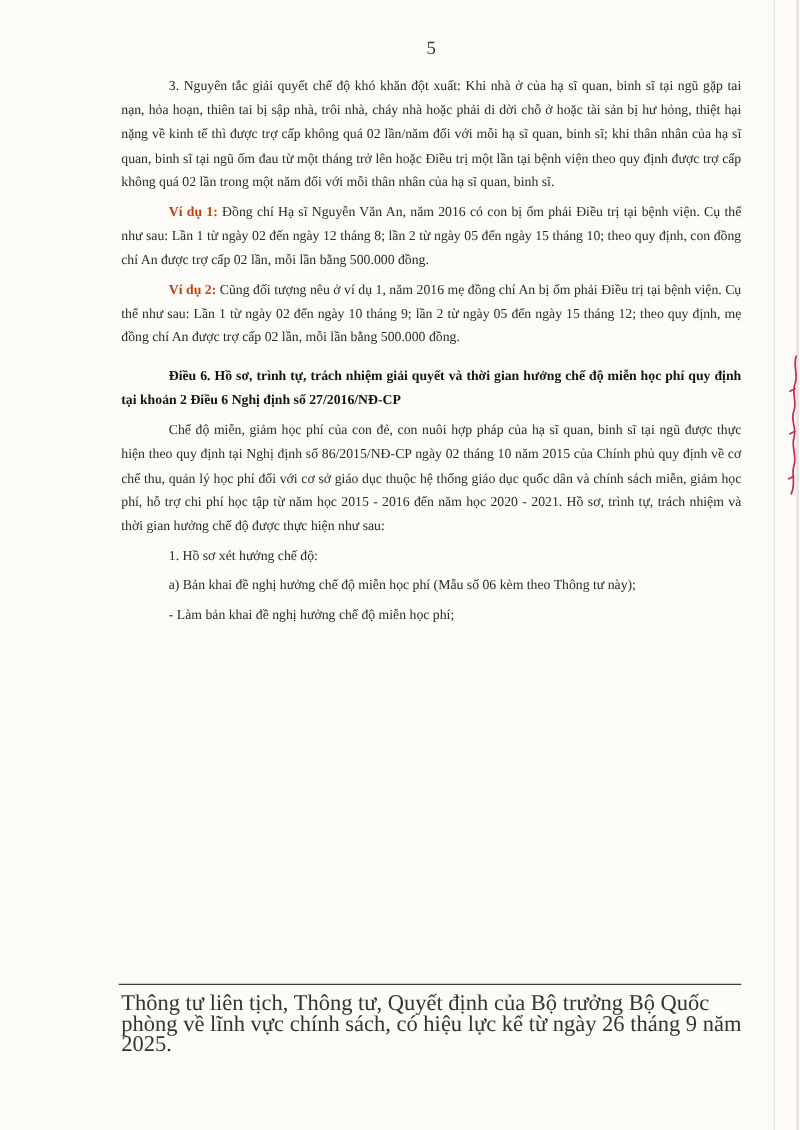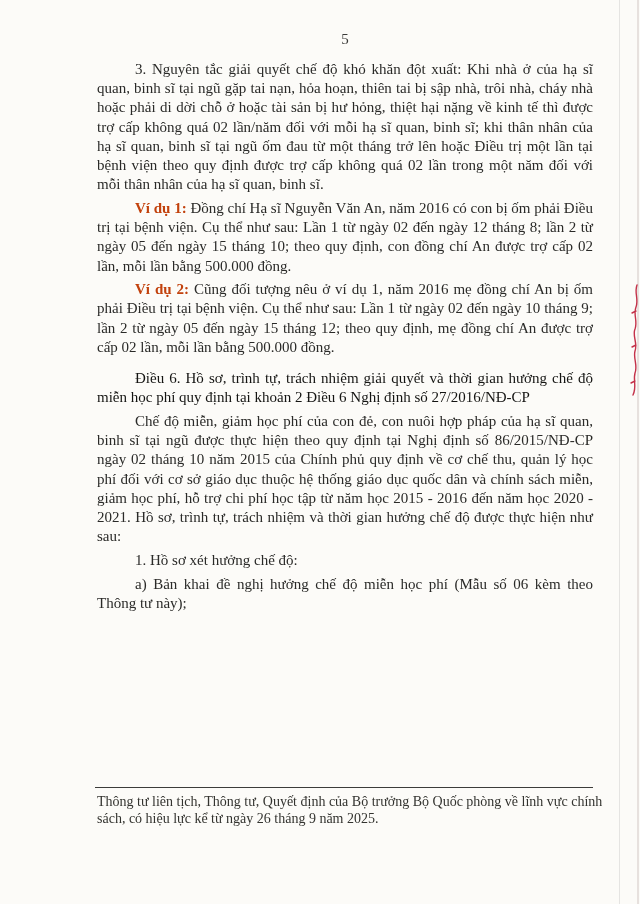--- a/index.html
+++ b/index.html
@@ -19,48 +19,48 @@
     width: 496px;
     text-align: center;
     font-size: 15px;
     color: #3a3a38;
   }
   .content {
     position: absolute;
     left: 97px;
     top: 60px;
     width: 496px;
-    font-size: 15px;
+    font-size: 11px;
     line-height: 19.2px;
     text-align: justify;
   }
   .content p {
     margin: 0 0 4.5px 0;
     text-indent: 38px;
   }
   .content p.heading {
-    font-weight: normal;
+    font-weight: bold;
     color: #141412;
     margin-top: 12px;
   }
   .content b { color: #c2410c; }
   .footnote-rule {
     position: absolute;
     left: 95px;
     top: 787px;
     width: 498px;
     height: 0;
     border-top: 1.5px solid #3c3c3a;
   }
   .footer-text {
     position: absolute;
     left: 97px;
     top: 794px;
     width: 506px;
-    font-size: 14px;
+    font-size: 18px;
     line-height: 16.5px;
     color: #33332f;
   }
   .scan-line-inner {
     position: absolute;
     left: 619px;
     top: 0;
     width: 1px;
     height: 904px;
     background: rgba(110, 110, 110, 0.16);
@@ -95,20 +95,21 @@
 
     <p class="body"><b>Ví dụ 2:</b><span> Cũng đối tượng nêu ở ví dụ 1, năm 2016 mẹ đồng chí An bị ốm phải Điều trị tại bệnh viện. Cụ thể như sau: Lần 1 từ ngày 02 đến ngày 10 tháng 9; lần 2 từ ngày 05 đến ngày 15 tháng 12; theo quy định, mẹ đồng chí An được trợ cấp 02 lần, mỗi lần bằng 500.000 đồng.</span></p>
 
 
     <p class="heading">Điều 6. Hồ sơ, trình tự, trách nhiệm giải quyết và thời gian hưởng chế độ miễn học phí quy định tại khoản 2 Điều 6 Nghị định số 27/2016/NĐ-CP</p>
 
     <p class="body">Chế độ miễn, giảm học phí của con đẻ, con nuôi hợp pháp của hạ sĩ quan, binh sĩ tại ngũ được thực hiện theo quy định tại Nghị định số 86/2015/NĐ-CP ngày 02 tháng 10 năm 2015 của Chính phủ quy định về cơ chế thu, quản lý học phí đối với cơ sở giáo dục thuộc hệ thống giáo dục quốc dân và chính sách miễn, giảm học phí, hỗ trợ chi phí học tập từ năm học 2015 - 2016 đến năm học 2020 - 2021. Hồ sơ, trình tự, trách nhiệm và thời gian hưởng chế độ được thực hiện như sau:</p>
 
     <p class="body">1. Hồ sơ xét hưởng chế độ:</p>
     <p class="body">a) Bản khai đề nghị hưởng chế độ miễn học phí (Mẫu số 06 kèm theo Thông tư này);</p>
+    <p class="body">- Làm bản khai đề nghị hưởng chế độ miễn học phí;</p>
   </div>
 
   <div class="footnote-rule"></div>
   <div class="footer-text">Thông tư liên tịch, Thông tư, Quyết định của Bộ trưởng Bộ Quốc phòng về lĩnh vực chính sách, có hiệu lực kể từ ngày 26 tháng 9 năm 2025.</div>
 
   <div class="scan-line-inner"></div>
   <div class="scan-line-edge"></div>
 
   <svg class="red-annotation" viewBox="0 0 10 118" xmlns="http://www.w3.org/2000/svg">
     <path d="M7,2 C4,10 9,16 6,24 C3,32 8,38 5,46 C2,53 8,60 5,68 C3,75 8,82 5,90 C3,97 7,104 3,112 M2,30 L6,28 M2,64 L6,62 M1,100 L5,98" fill="none" stroke-width="1.4" stroke-linecap="round" stroke="#c4324a"></path>

